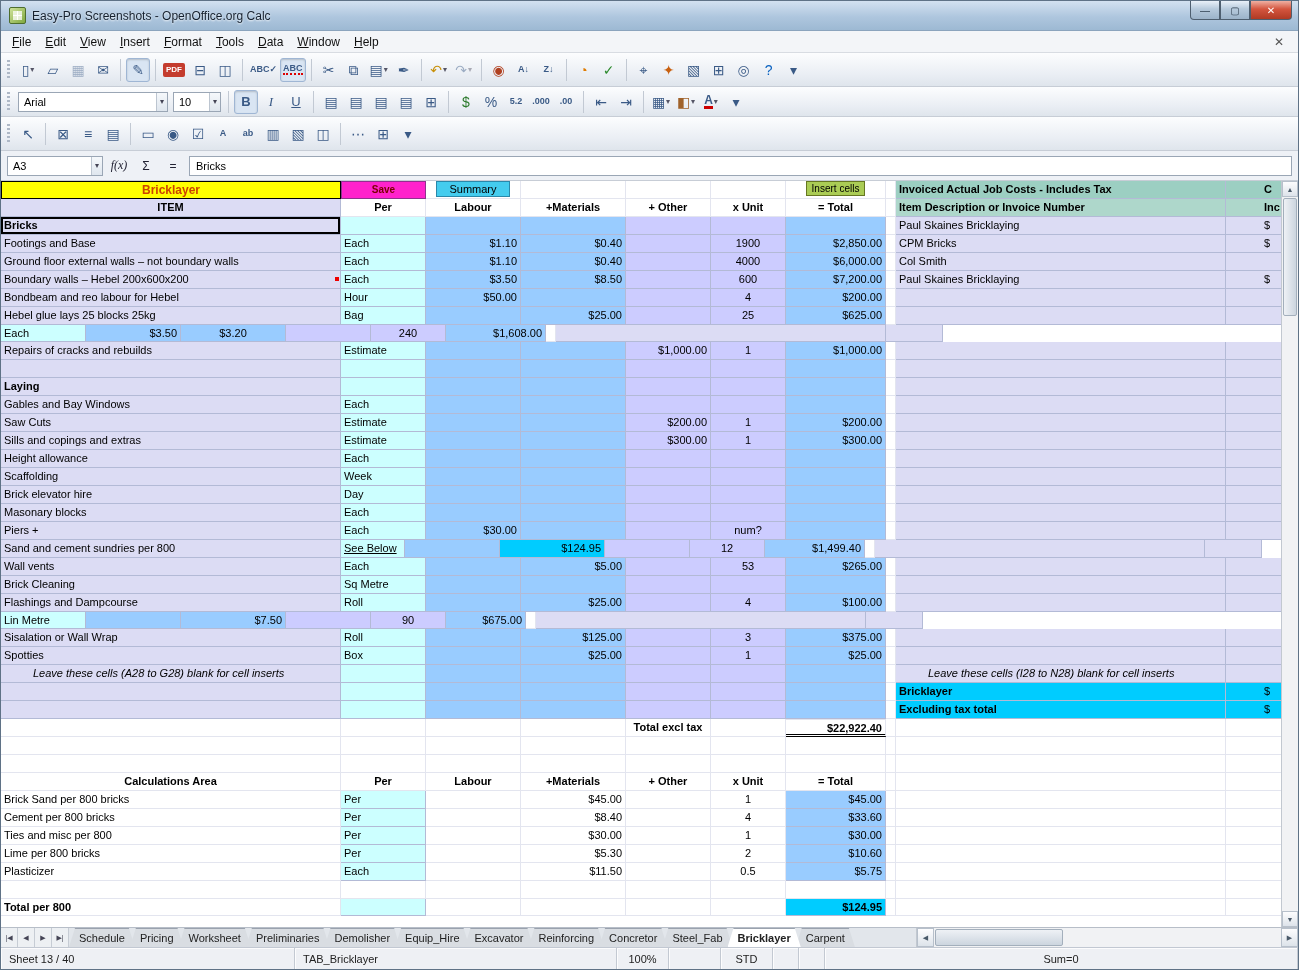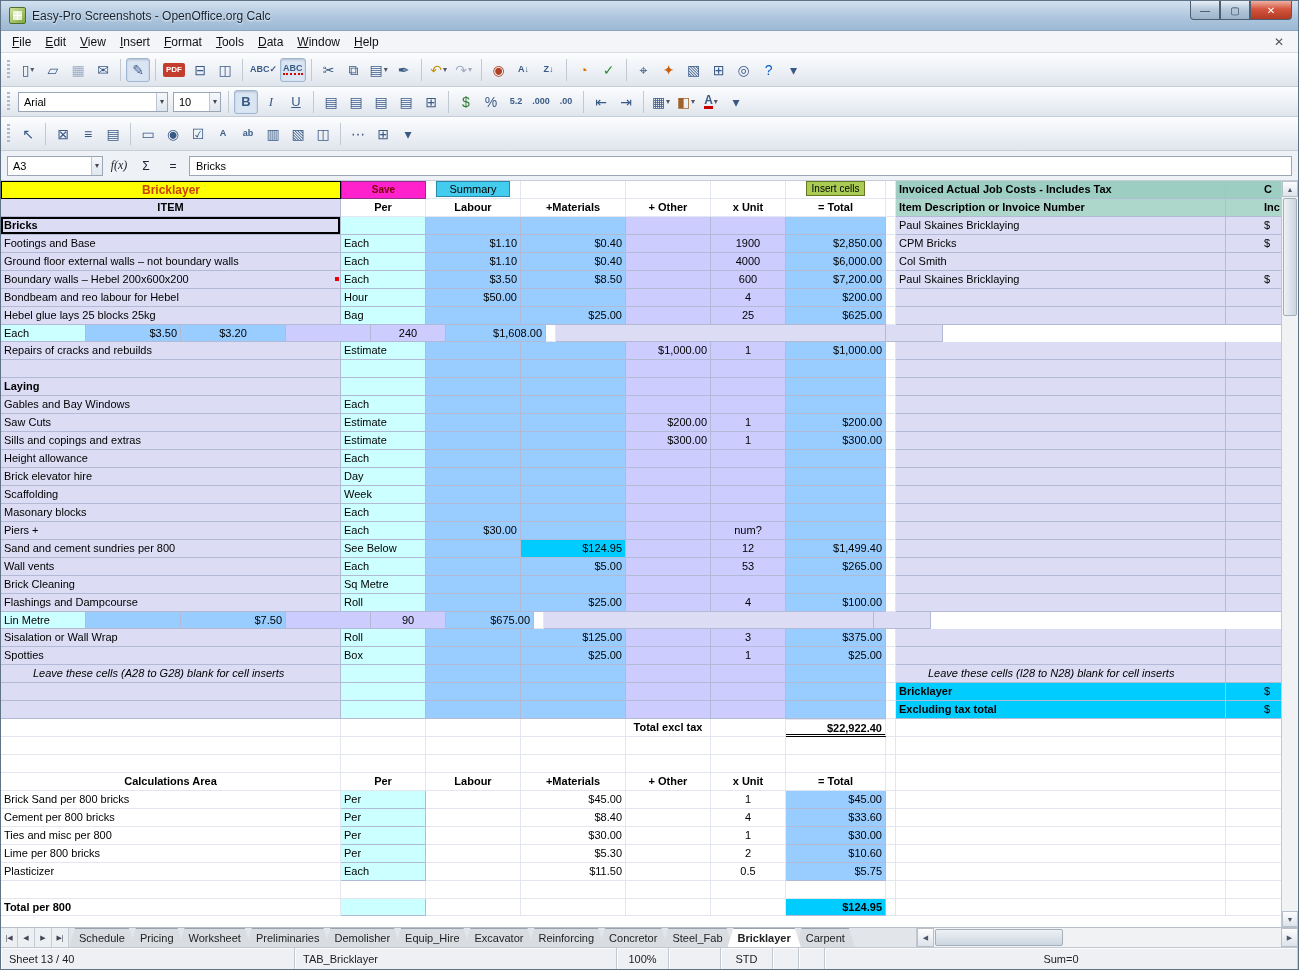--- a/index.html
+++ b/index.html
@@ -598,34 +598,34 @@
           <div class="c bg-blue t-r" style="width: 95px;"></div>
           <div class="c bg-blue t-r" style="width: 105px;"></div>
           <div class="c bg-lav t-r" style="width: 85px;"></div>
           <div class="c bg-lav t-c" style="width: 75px;"></div>
           <div class="c bg-blue t-r" style="width: 100px;"></div>
           <div class="c plain" style="width: 10px;"></div>
           <div class="c bg-item" style="width: 330px;"></div>
           <div class="c bg-item pad-part" style="width: 57px;"></div>
         </div>
         <div class="row">
+          <div class="c bg-item" style="width: 340px;">Scaffolding</div>
+          <div class="c bg-per" style="width: 85px;">Week</div>
+          <div class="c bg-blue t-r" style="width: 95px;"></div>
+          <div class="c bg-blue t-r" style="width: 105px;"></div>
+          <div class="c bg-lav t-r" style="width: 85px;"></div>
+          <div class="c bg-lav t-c" style="width: 75px;"></div>
+          <div class="c bg-blue t-r" style="width: 100px;"></div>
+          <div class="c plain" style="width: 10px;"></div>
+          <div class="c bg-item" style="width: 330px;"></div>
+          <div class="c bg-item pad-part" style="width: 57px;"></div>
+        </div>
+        <div class="row">
           <div class="c bg-item" style="width: 340px;">Brick elevator hire</div>
           <div class="c bg-per" style="width: 85px;">Day</div>
-          <div class="c bg-blue t-r" style="width: 95px;"></div>
-          <div class="c bg-blue t-r" style="width: 105px;"></div>
-          <div class="c bg-lav t-r" style="width: 85px;"></div>
-          <div class="c bg-lav t-c" style="width: 75px;"></div>
-          <div class="c bg-blue t-r" style="width: 100px;"></div>
-          <div class="c plain" style="width: 10px;"></div>
-          <div class="c bg-item" style="width: 330px;"></div>
-          <div class="c bg-item pad-part" style="width: 57px;"></div>
-        </div>
-        <div class="row">
-          <div class="c bg-item" style="width: 340px;">Scaffolding</div>
-          <div class="c bg-per" style="width: 85px;">Week</div>
           <div class="c bg-blue t-r" style="width: 95px;"></div>
           <div class="c bg-blue t-r" style="width: 105px;"></div>
           <div class="c bg-lav t-r" style="width: 85px;"></div>
           <div class="c bg-lav t-c" style="width: 75px;"></div>
           <div class="c bg-blue t-r" style="width: 100px;"></div>
           <div class="c plain" style="width: 10px;"></div>
           <div class="c bg-item" style="width: 330px;"></div>
           <div class="c bg-item pad-part" style="width: 57px;"></div>
         </div>
         <div class="row">
@@ -647,21 +647,21 @@
           <div class="c bg-blue t-r" style="width: 105px;"></div>
           <div class="c bg-lav t-r" style="width: 85px;"></div>
           <div class="c bg-lav t-c" style="width: 75px;">num?</div>
           <div class="c bg-blue t-r" style="width: 100px;"></div>
           <div class="c plain" style="width: 10px;"></div>
           <div class="c bg-item" style="width: 330px;"></div>
           <div class="c bg-item pad-part" style="width: 57px;"></div>
         </div>
         <div class="row">
           <div class="c bg-item" style="width: 340px;">Sand and cement sundries per 800</div>
-          <div class="c bg-per" style="width: 85px;">See Below</div>
+          <div class="c bg-per" style="width: 64px; text-decoration: underline;">See Below</div>
           <div class="c bg-blue t-r" style="width: 95px;"></div>
           <div class="c bg-cyanh t-r" style="width: 105px;">$124.95</div>
           <div class="c bg-lav t-r" style="width: 85px;"></div>
           <div class="c bg-lav t-c" style="width: 75px;">12</div>
           <div class="c bg-blue t-r" style="width: 100px;">$1,499.40</div>
           <div class="c plain" style="width: 10px;"></div>
           <div class="c bg-item" style="width: 330px;"></div>
           <div class="c bg-item pad-part" style="width: 57px;"></div>
         </div>
         <div class="row">
@@ -699,21 +699,21 @@
           <div class="c plain" style="width: 10px;"></div>
           <div class="c bg-item" style="width: 330px;"></div>
           <div class="c bg-item pad-part" style="width: 57px;"></div>
         </div>
         <div class="row">
           <div class="c bg-per" style="width: 85px;">Lin Metre</div>
           <div class="c bg-blue t-r" style="width: 95px;"></div>
           <div class="c bg-blue t-r" style="width: 105px;">$7.50</div>
           <div class="c bg-lav t-r" style="width: 85px;"></div>
           <div class="c bg-lav t-c" style="width: 75px;">90</div>
-          <div class="c bg-blue t-r" style="width: 88px;">$675.00</div>
+          <div class="c bg-blue t-r" style="width: 80px;">$675.00</div>
           <div class="c plain" style="width: 10px;"></div>
           <div class="c bg-item" style="width: 330px;"></div>
           <div class="c bg-item pad-part" style="width: 57px;"></div>
         </div>
         <div class="row">
           <div class="c bg-item" style="width: 340px;">Sisalation or Wall Wrap</div>
           <div class="c bg-per" style="width: 85px;">Roll</div>
           <div class="c bg-blue t-r" style="width: 95px;"></div>
           <div class="c bg-blue t-r" style="width: 105px;">$125.00</div>
           <div class="c bg-lav t-r" style="width: 85px;"></div>

